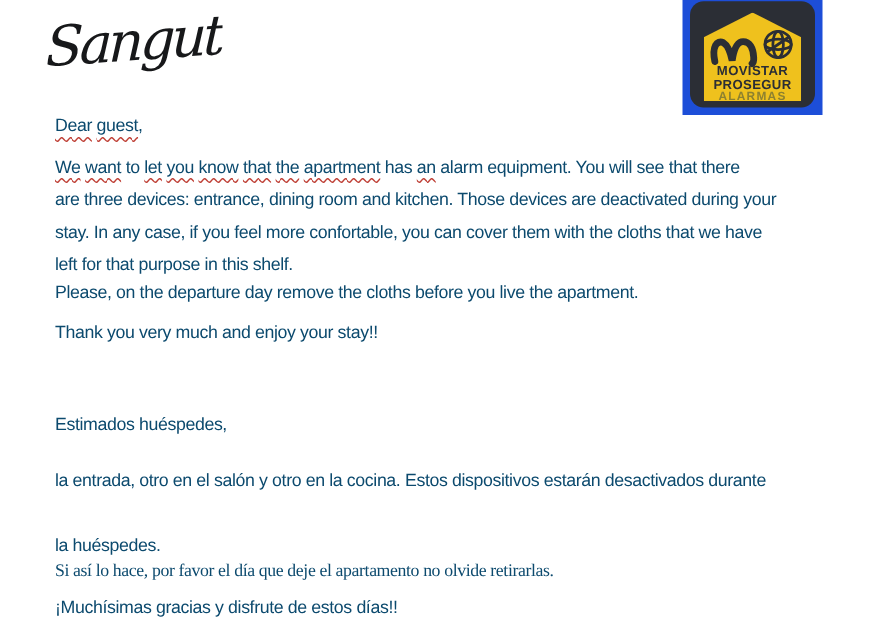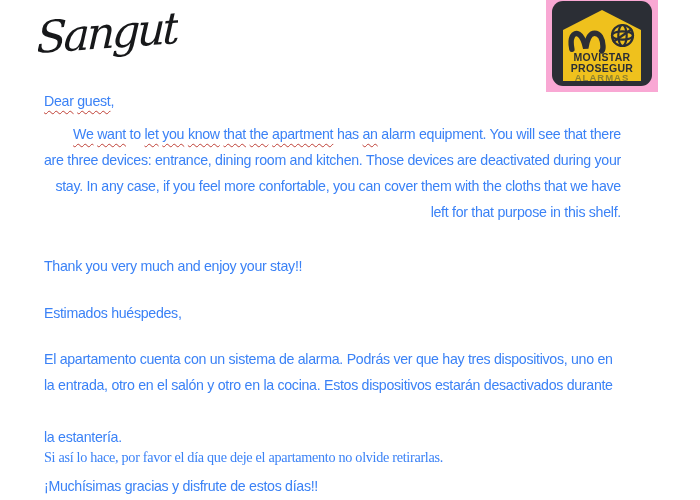--- a/index.html
+++ b/index.html
@@ -8,46 +8,46 @@
     width:700px;height:500px;
     background:#ffffff;
     overflow:hidden;
     font-family:"Liberation Sans","DejaVu Sans",sans-serif;
   }
 
   
   .sangut{position:absolute;left:38px;top:2px;width:140px;height:66px;}
 
   
-  .mp-logo{position:absolute;left:546px;top:0;width:112px;height:92px;background:#f9a8d4;}
+  .mp-logo{position:absolute;left:546px;top:0;width:112px;height:92px;background:#1d4ed8;}
   .mp-dark{position:absolute;left:6px;top:1px;width:100px;height:85px;background:#2b2e35;border-radius:11px;}
   .mp-house{
     position:absolute;left:11px;top:9px;width:78px;height:71px;
     background:#efc11d;
     clip-path:polygon(50% 0, 100% 28%, 100% 100%, 0 100%, 0 28%);
   }
   .mp-m{position:absolute;left:3px;top:15px;width:42px;height:30px;}
   .mp-globe{position:absolute;left:46px;top:12px;width:27px;height:27px;}
   .mp-line{position:absolute;left:0;width:100%;text-align:center;font-weight:700;color:#2b2e35;letter-spacing:.3px;}
   .mp-line1{top:41px;font-size:10.5px;}
   .mp-line2{top:51.5px;font-size:10.5px;text-align:center;}
   .mp-line3{top:62px;font-size:9.5px;color:#8d8130;letter-spacing:1px;text-align:center;}
 
   
   .letter{position:absolute;left:44px;top:0;width:650px;height:500px;}
   .para{
     position:absolute;left:0;margin:0;
     font-size:14.2px;line-height:26px;letter-spacing:-0.3px;
-    color:#3b82f6;white-space:nowrap;
+    color:#0c4a6e;white-space:nowrap;
   }
   .greeting-en{top:88px;}
-  .body-en-1{top:121px;text-align:right;}
+  .body-en-1{top:121px;}
   .body-en-2{top:221px;}
   .body-en-3{top:253px;}
-  .greeting-es{top:300px;text-align:center;}
+  .greeting-es{top:327px;text-align:center;}
   .body-es-1{top:346px;}
   .body-es-2{top:444px;font-family:Liberation Serif, serif;}
   .closing-es{top:473px;text-align:right;}
 
   .sp{
     text-decoration-line:underline;
     text-decoration-style:wavy;
     text-decoration-color:#bf4036;
     text-decoration-thickness:1px;
     text-underline-offset:3.5px;
@@ -80,20 +80,21 @@
         <div class="mp-line mp-line1">MOVISTAR</div>
         <div class="mp-line mp-line2">PROSEGUR</div>
         <div class="mp-line mp-line3">ALARMAS</div>
       </div>
     </div>
   </div>
 
   <div class="letter">
       <p class="para greeting-en"><span class="sp">Dear</span><span> </span><span class="sp">guest</span><span>,</span></p>
       <p class="para body-en-1"><span class="sp">We</span><span> </span><span class="sp">want</span><span> to </span><span class="sp">let</span><span> </span><span class="sp">you</span><span> </span><span class="sp">know</span><span> </span><span class="sp">that</span><span> </span><span class="sp">the</span><span> </span><span class="sp">apartment</span><span> has </span><span class="sp">an</span><span> alarm equipment. You will see that there</span><br><span>are three devices: entrance, dining room and kitchen. Those devices are deactivated during your</span><br><span>stay. In any case, if you feel more confortable, you can cover them with the cloths that we have</span><br><span>left for that purpose in this shelf.</span></p>
+      <p class="para body-en-2"><span>Please, on the departure day remove the cloths before you live the apartment.</span></p>
       <p class="para body-en-3"><span>Thank you very much and enjoy your stay!!</span></p>
       <p class="para greeting-es"><span>Estimados huéspedes,</span></p>
-      <p class="para body-es-1"><span>El apartamento cuenta con un sistema de alarma. Podrás ver que hay tres dispositivos, uno en</span><br><span>la entrada, otro en el salón y otro en la cocina. Estos dispositivos estarán desactivados durante</span><br><br><span>la estantería.</span></p>
+      <p class="para body-es-1"><br><span>la entrada, otro en el salón y otro en la cocina. Estos dispositivos estarán desactivados durante</span><br><br><span>la huéspedes.</span></p>
       <p class="para body-es-2"><span>Si así lo hace, por favor el día que deje el apartamento no olvide retirarlas.</span></p>
       <p class="para closing-es"><span>¡Muchísimas gracias y disfrute de estos días!!</span></p>
     </div>
 
 </div>
 
 </body></html>

